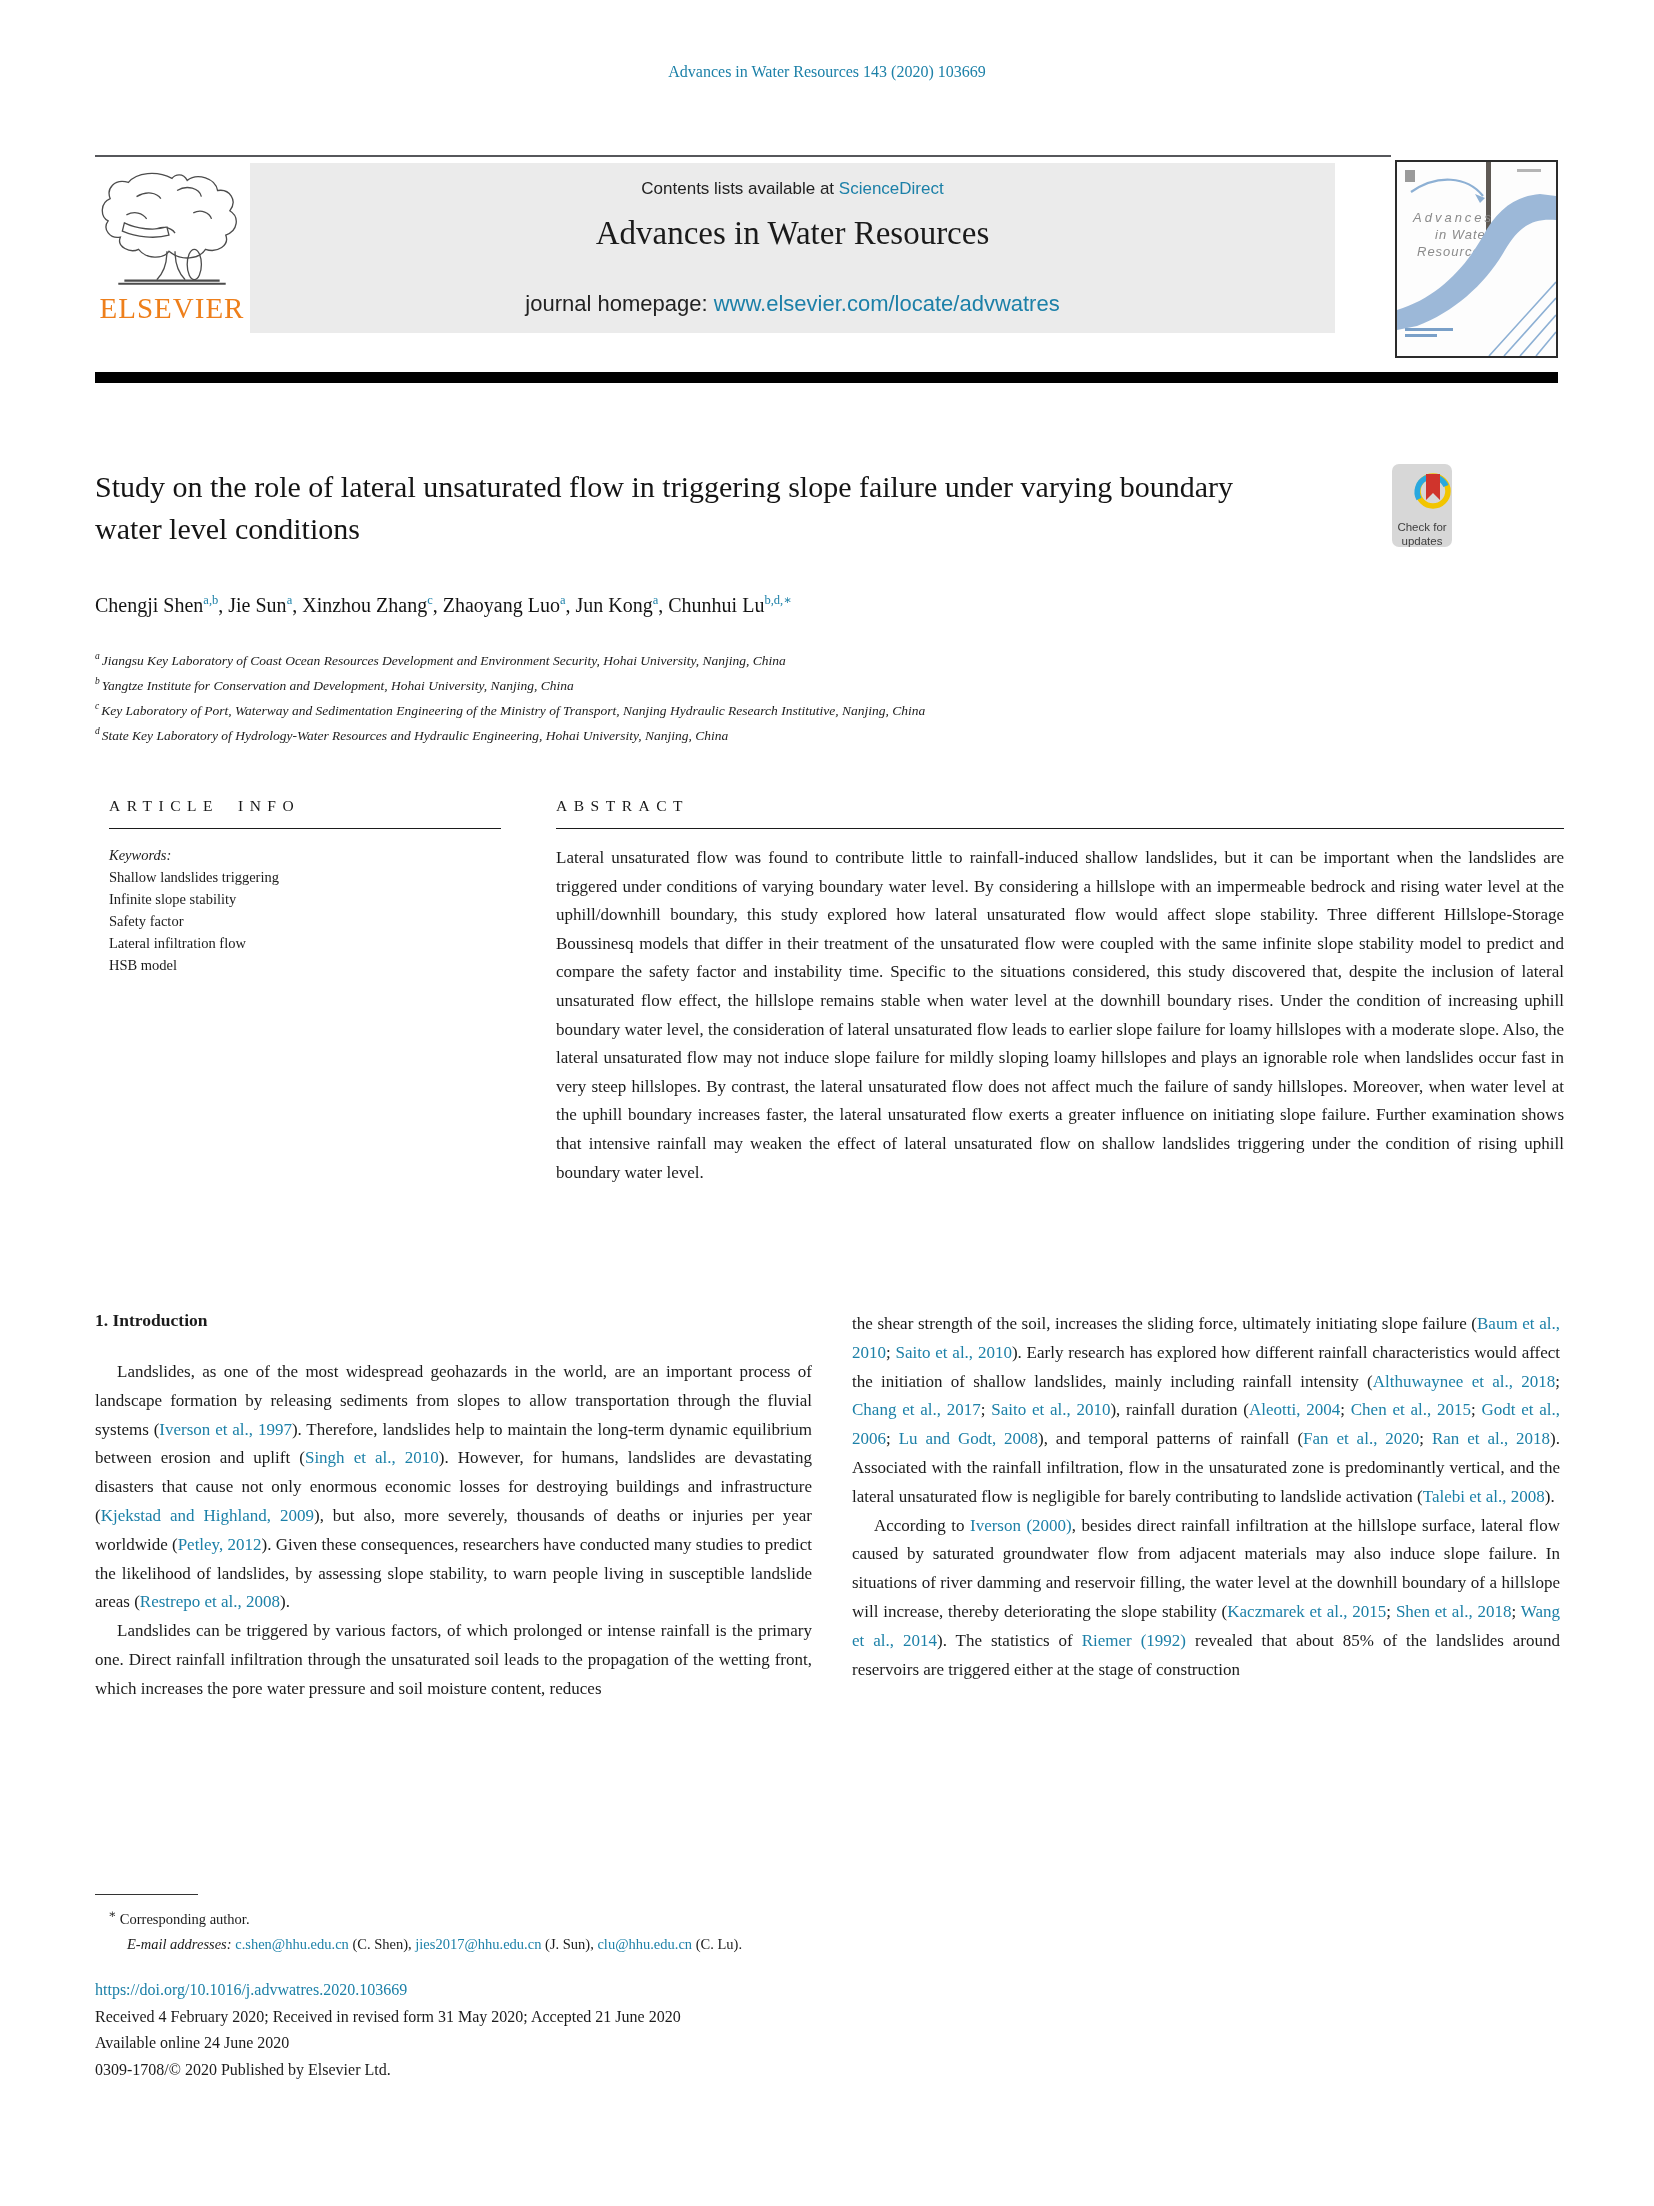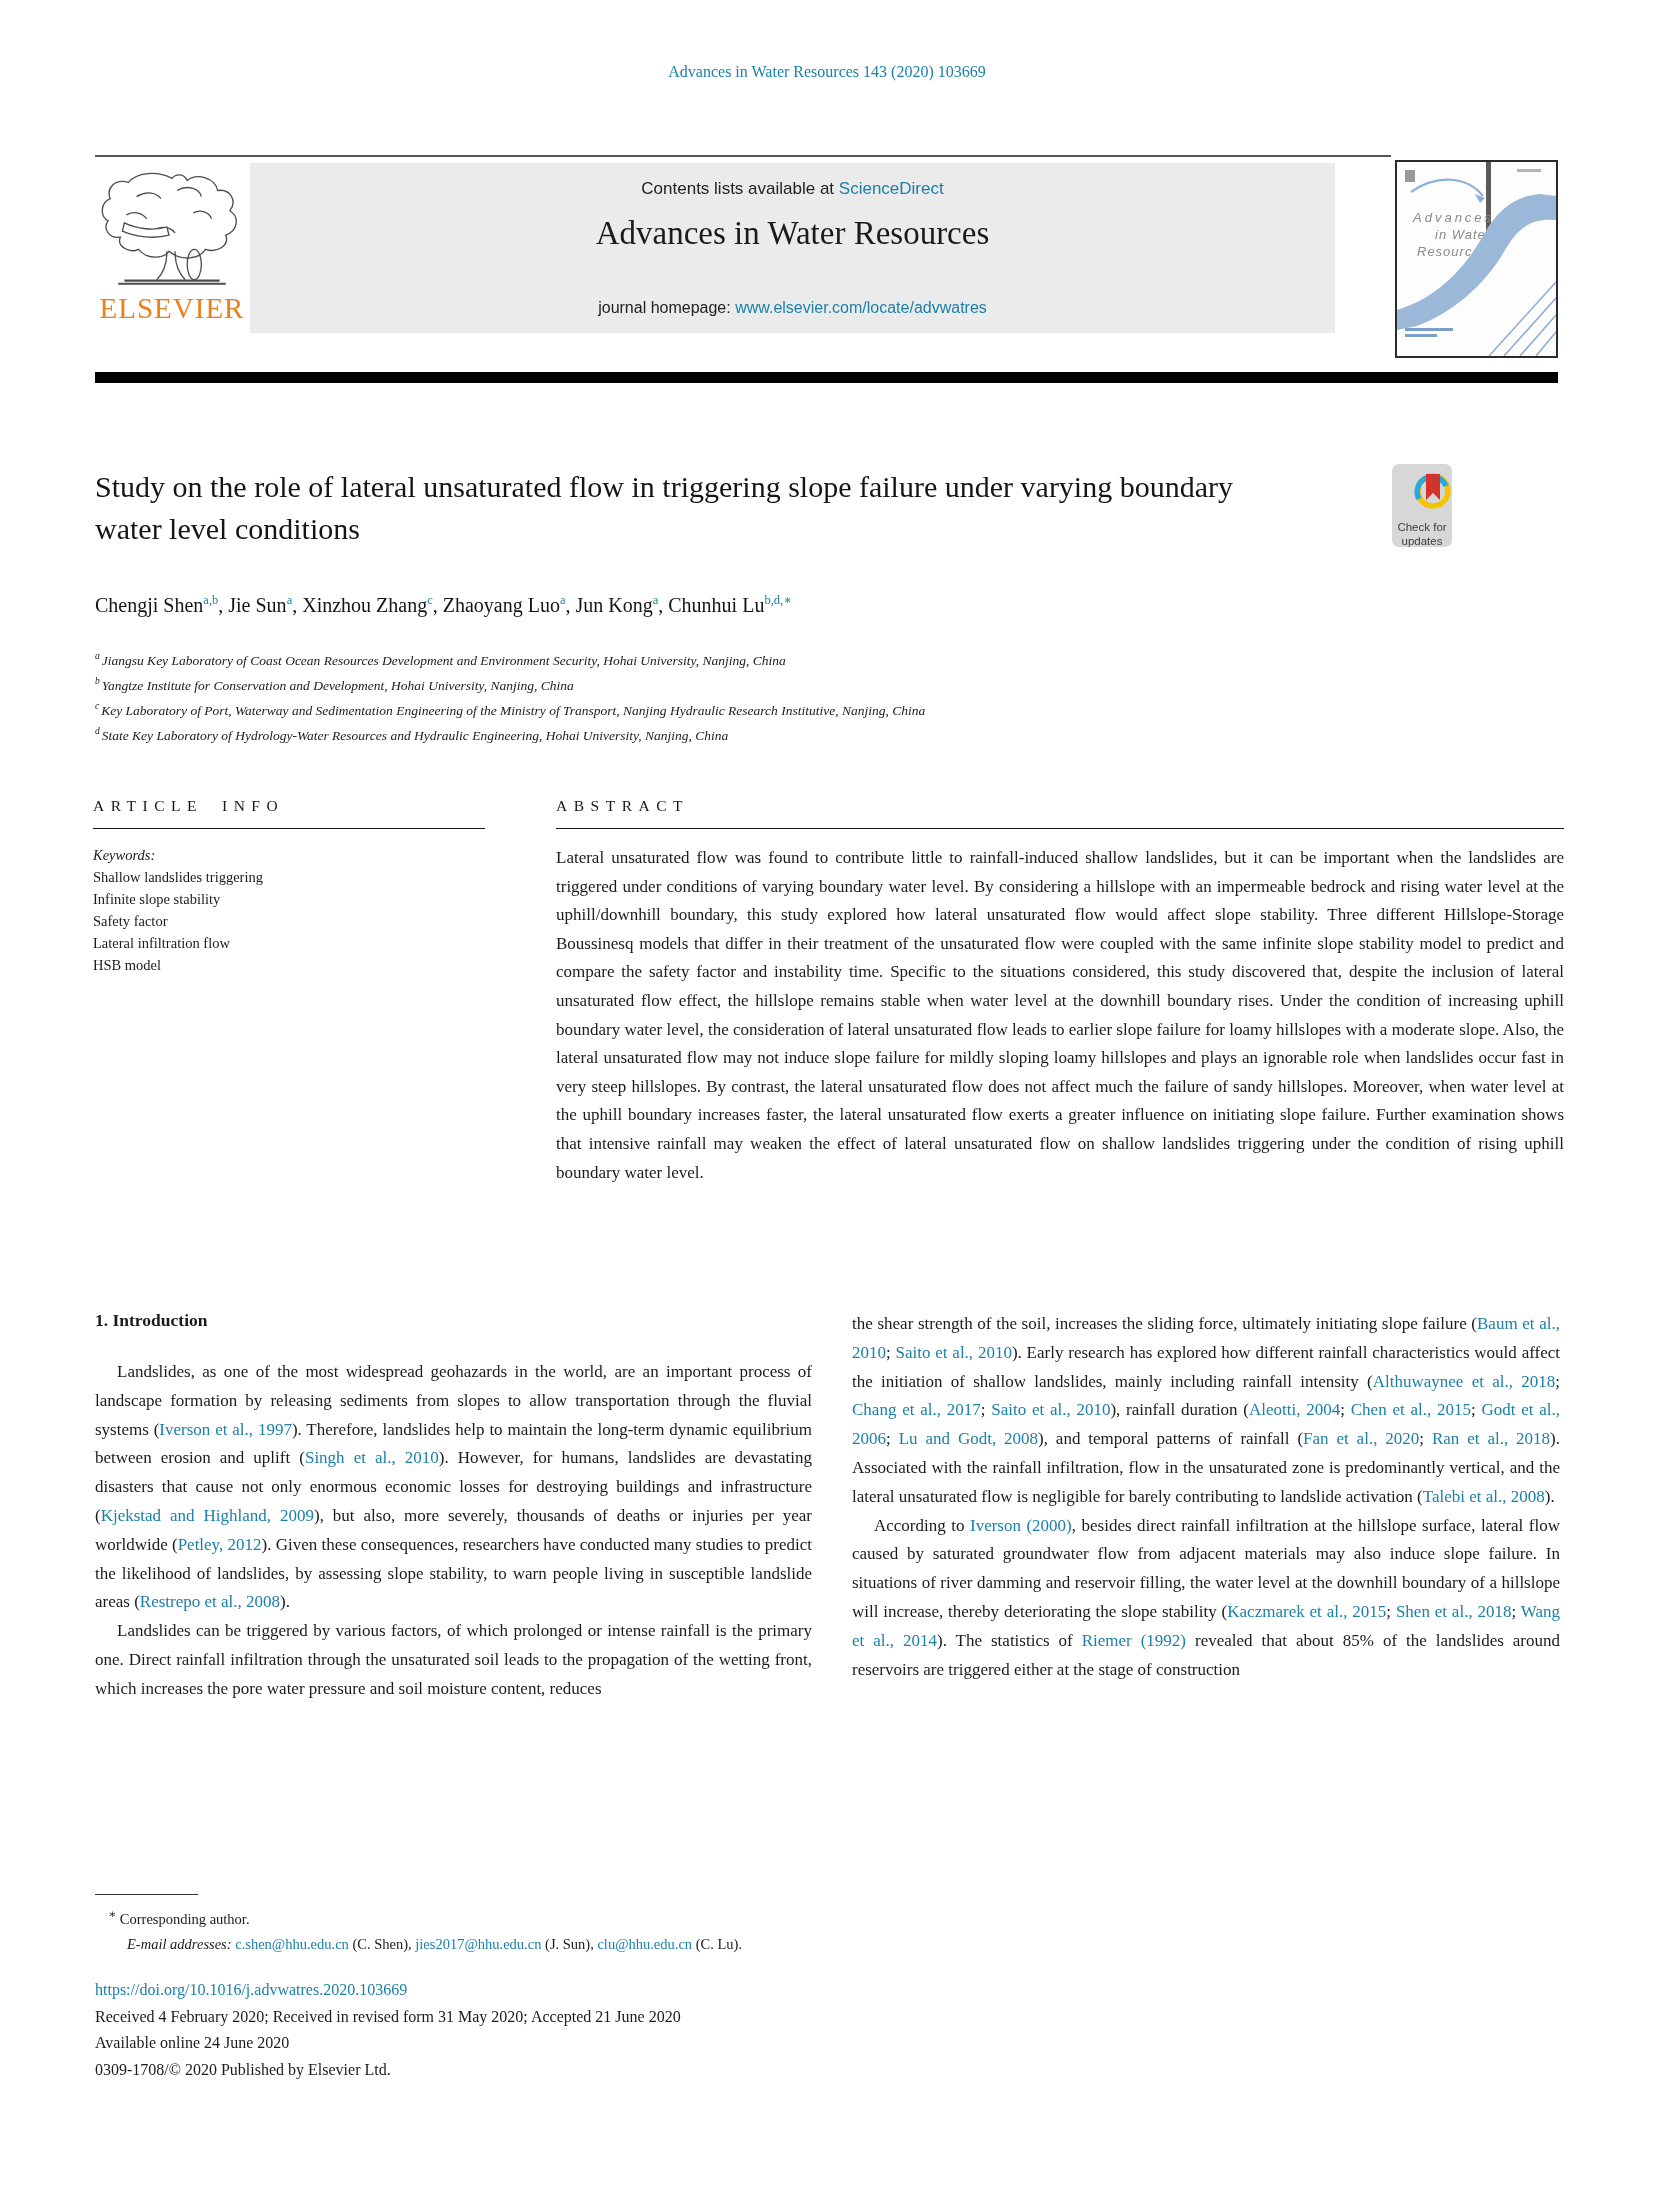--- a/index.html
+++ b/index.html
@@ -13,40 +13,40 @@
   .top-rule{position:absolute;left:95px;top:155px;width:1296px;height:2px;background:#56575b;}
 
   
   .els{position:absolute;left:92px;top:166px;width:160px;text-align:center;}
   .els-word{color:var(--orange,#ee7f1b);font-size:29px;letter-spacing:1px;margin-top:0px;}
 
   
   .band{position:absolute;left:250px;top:163px;width:1085px;height:170px;background:var(--band,#ebebeb);}
   .band .contents{position:absolute;top:16px;left:0;right:0;text-align:center;font-size:17px;color:#222;}
   .band .jtitle{position:absolute;top:52px;left:0;right:0;text-align:center;font-size:33px;}
-  .band .homepage{position:absolute;bottom:16px;left:0;right:0;text-align:center;font-size:16px;color:#222;}
+  .band .homepage{position:absolute;bottom:16px;left:0;right:0;text-align:center;font-size:22px;color:#222;}
 
   
   .cover{position:absolute;left:1395px;top:160px;width:163px;height:198px;border:2px solid #2b2b2b;
          background:#fdfdfd;box-sizing:border-box;font-style:italic;}
   .black-bar{position:absolute;left:95px;top:372px;width:1463px;height:11px;background:#000;}
 
   .title-block{position:absolute;left:95px;top:466px;width:1150px;font-size:30px;line-height:42px;color:#151515;}
 
   .check{position:absolute;left:1392px;top:464px;width:60px;height:83px;background:var(--badge,#d7d7d7);
          border-radius:7px;text-align:center;cursor:pointer;}
   .check-label{font-size:11.5px;line-height:13px;color:#3e3e3e;margin-top:1px;}
 
   .authors{position:absolute;left:95px;top:592px;font-size:20px;color:#141414;}
   .authors sup{color:var(--teal,#1c80a8);font-size:12.5px;}
 
   .affils{position:absolute;left:95px;top:646px;font-size:13.5px;font-style:italic;line-height:20.5px;color:#202020;}
   .affils sup{font-size:9.5px;margin-right:2px;}
 
-  .info-col{position:absolute;left:93px;top:797px;width:392px;}
+  .info-col{position:absolute;left:109px;top:797px;width:392px;}
   .abs-col{position:absolute;left:556px;top:797px;width:1008px;}
   .sec-heading{font-size:15.5px;letter-spacing:0.42em;word-spacing:0.55em;color:#171717;}
   .sec-rule{border:none;border-top:1.6px solid #1b1b1b;margin:13px 0 15px 0;}
   .kw-label{font-style:italic;font-size:14.5px;line-height:22px;}
   .kw{font-size:14.5px;line-height:22px;}
   .abs-text{font-size:17px;line-height:28.6px;text-align:justify;margin:0;}
 
   .intro-left{position:absolute;left:95px;top:1310px;width:717px;}
   .intro-right{position:absolute;left:852px;top:1310px;width:708px;}
   .intro-h{font-size:17.5px;font-weight:bold;margin:0 0 27px 0;}

